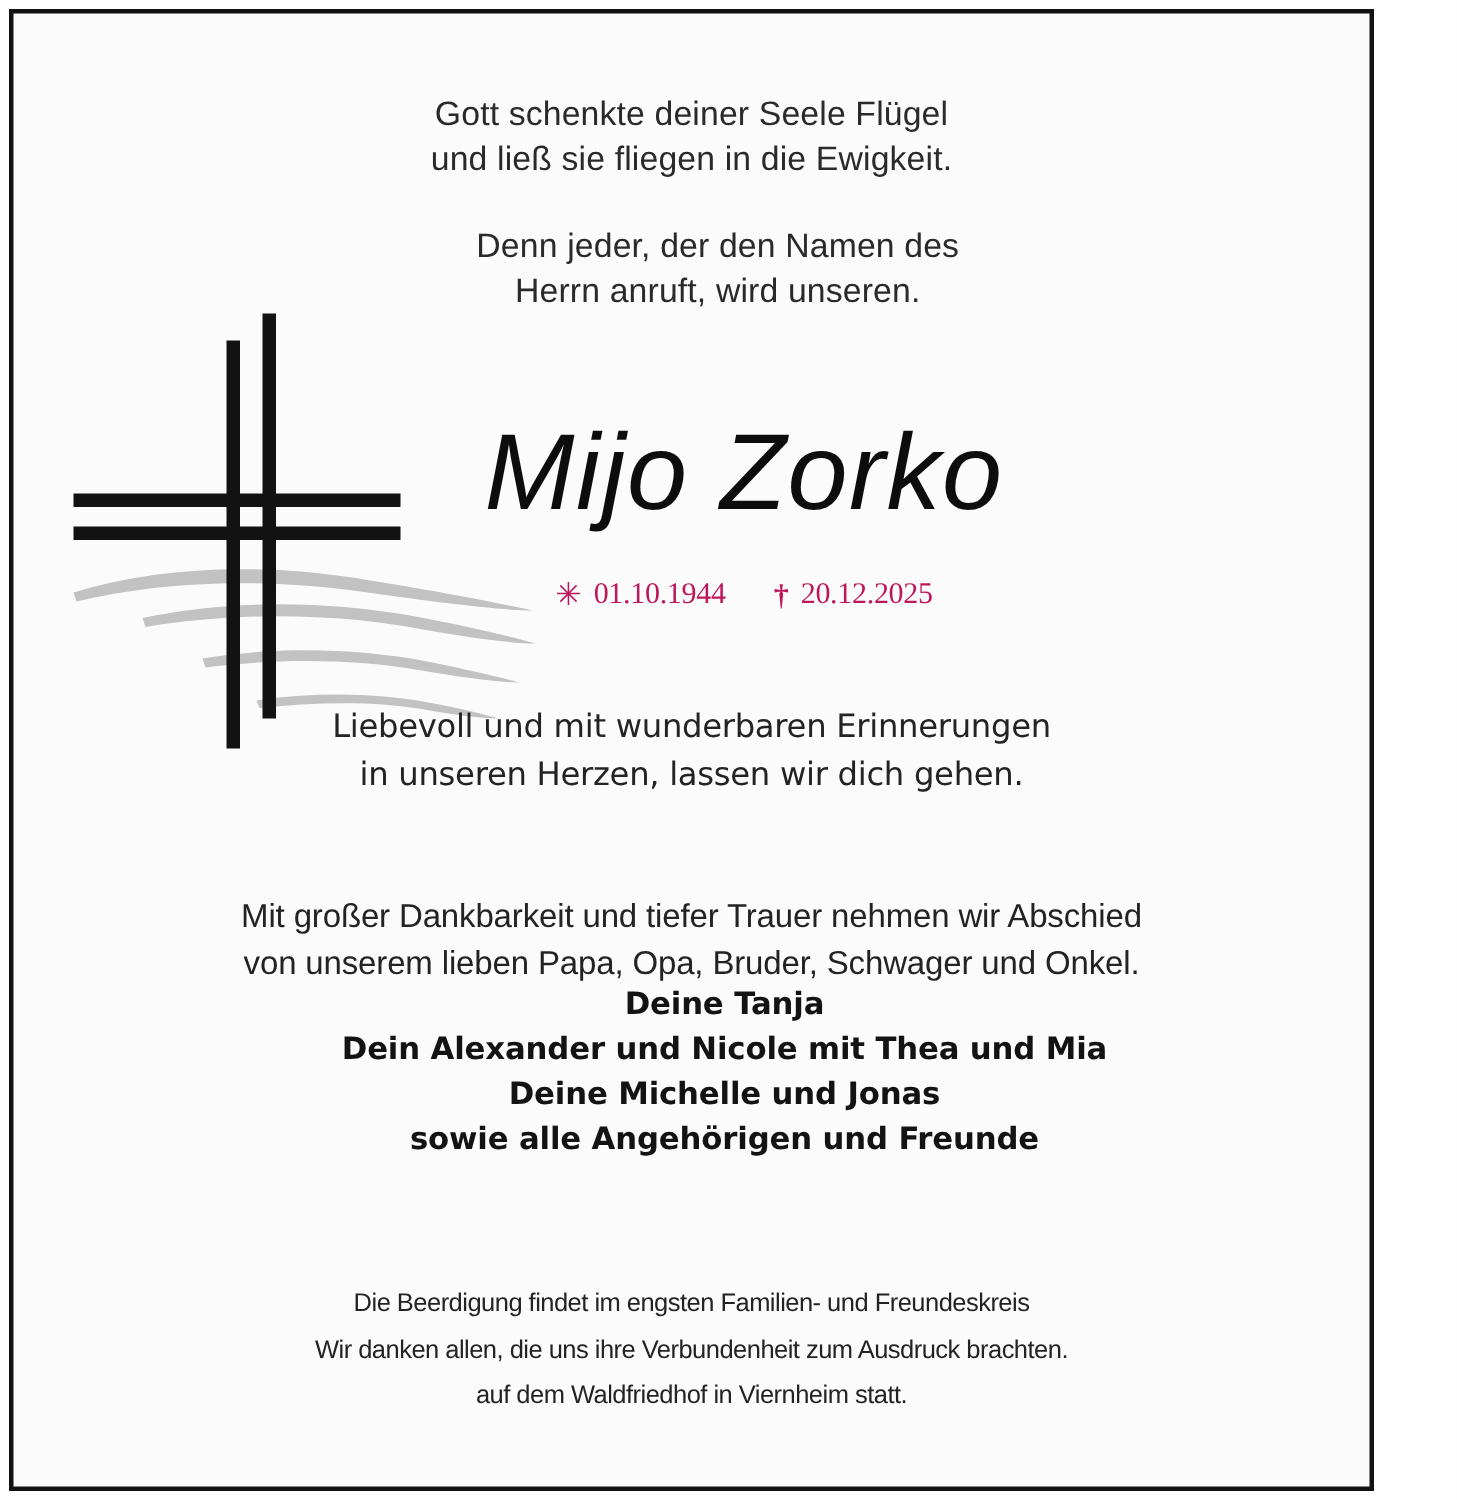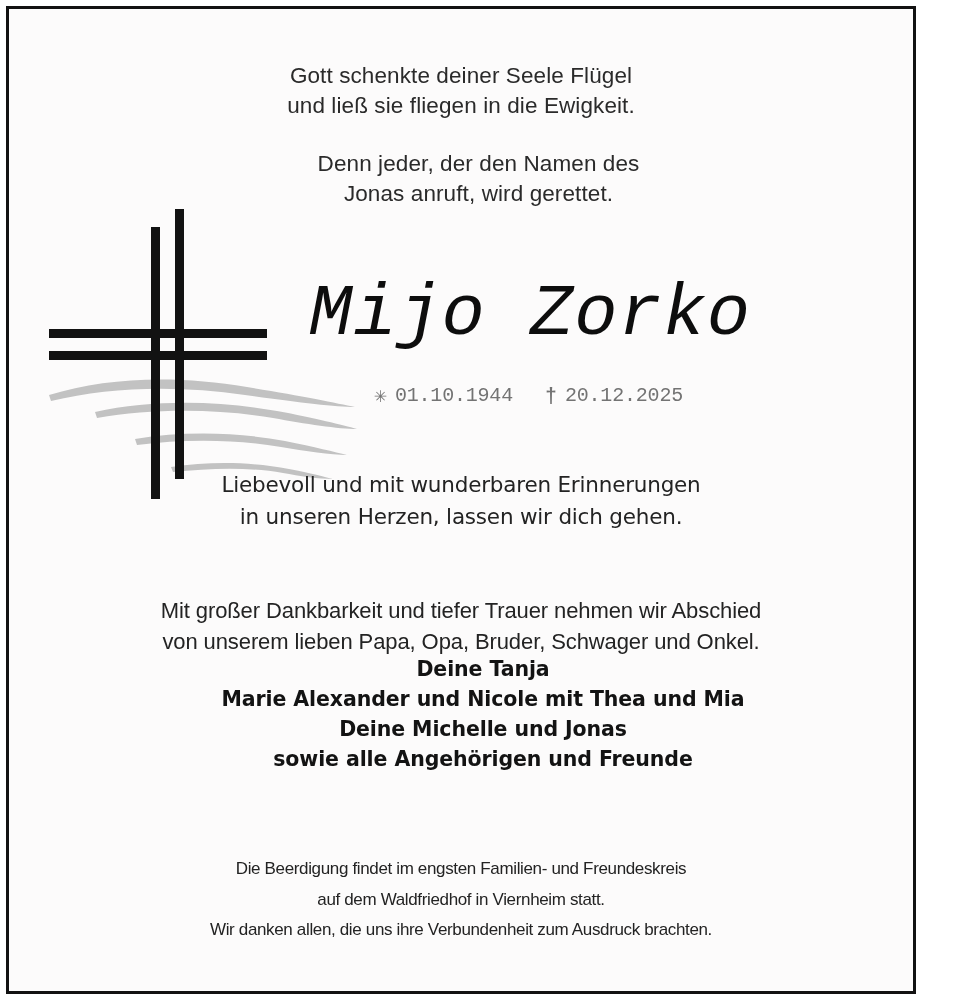--- a/index.html
+++ b/index.html
@@ -58,40 +58,40 @@
   }
   .emblem svg { display: block; width: 100%; height: 100%; }
 
   
   .name {
     position: absolute;
     left: 300px;
     right: 230px;
     top: 266px;
     text-align: center;
-    font-family: Liberation Mono, monospace;
+    font-family: Liberation Sans, sans-serif;
     font-style: italic;
     font-size: 72px;
     line-height: 80px;
     color: #0d0d0d;
     white-space: nowrap;
     letter-spacing: 1px;
   }
 
   
   .dates {
     position: absolute;
     left: 300px;
     right: 230px;
     top: 374px;
-    text-align: right;
-    font-family: Liberation Mono, monospace;
+    text-align: center;
+    font-family: Liberation Serif, serif;
     font-size: 20px;
     line-height: 26px;
-    color: #737373;
+    color: #be185d;
     white-space: nowrap;
   }
   .dates .sym {
     font-size: 20px;
     font-weight: bold;
     vertical-align: -1px;
   }
   .dates .sym-star { font-size: 21px; font-weight: normal; }
   .dates .dt { margin-left: 8px; letter-spacing: -0.2px; }
   .dates .gap { display: inline-block; width: 32px; }
@@ -164,21 +164,21 @@
 <div class="page">
   <div class="notice">
 
     <div class="verse">
       <div class="stanza">
         <span class="line">Gott schenkte deiner Seele Flügel</span>
         <span class="line">und ließ sie fliegen in die Ewigkeit.</span>
       </div>
       <div class="stanza">
         <span class="line">Denn jeder, der den Namen des</span>
-        <span class="line">Jonas anruft, wird gerettet.</span>
+        <span class="line">Herrn anruft, wird unseren.</span>
       </div>
     </div>
 
     <div class="emblem">
       <svg viewBox="0 0 310 320" xmlns="http://www.w3.org/2000/svg" aria-hidden="true">
 
         <g fill="#c2c2c2">
           <path d="M2 196 C 60 178, 130 176, 200 188 C 250 196, 290 204, 308 208
                    C 288 208, 248 203, 198 196 C 130 186, 62 188, 4 202 Z"></path>
           <path d="M48 213 C 104 201, 168 201, 230 212 C 268 219, 296 226, 310 230
@@ -213,25 +213,25 @@
       <span class="line">in unseren Herzen, lassen wir dich gehen.</span>
     </div>
 
     <div class="farewell">
       <span class="line">Mit großer Dankbarkeit und tiefer Trauer nehmen wir Abschied</span>
       <span class="line">von unserem lieben Papa, Opa, Bruder, Schwager und Onkel.</span>
     </div>
 
     <div class="mourners">
       <span class="line">Deine Tanja</span>
-      <span class="line">Marie Alexander und Nicole mit Thea und Mia</span>
+      <span class="line">Dein Alexander und Nicole mit Thea und Mia</span>
       <span class="line">Deine Michelle und Jonas</span>
       <span class="line">sowie alle Angehörigen und Freunde</span>
     </div>
 
     <div class="funeral">
       <span class="line">Die Beerdigung findet im engsten Familien- und Freundeskreis</span>
+      <span class="line">Wir danken allen, die uns ihre Verbundenheit zum Ausdruck brachten.</span>
       <span class="line">auf dem Waldfriedhof in Viernheim statt.</span>
-      <span class="line">Wir danken allen, die uns ihre Verbundenheit zum Ausdruck brachten.</span>
     </div>
 
   </div>
 </div>
 
 </body></html>

